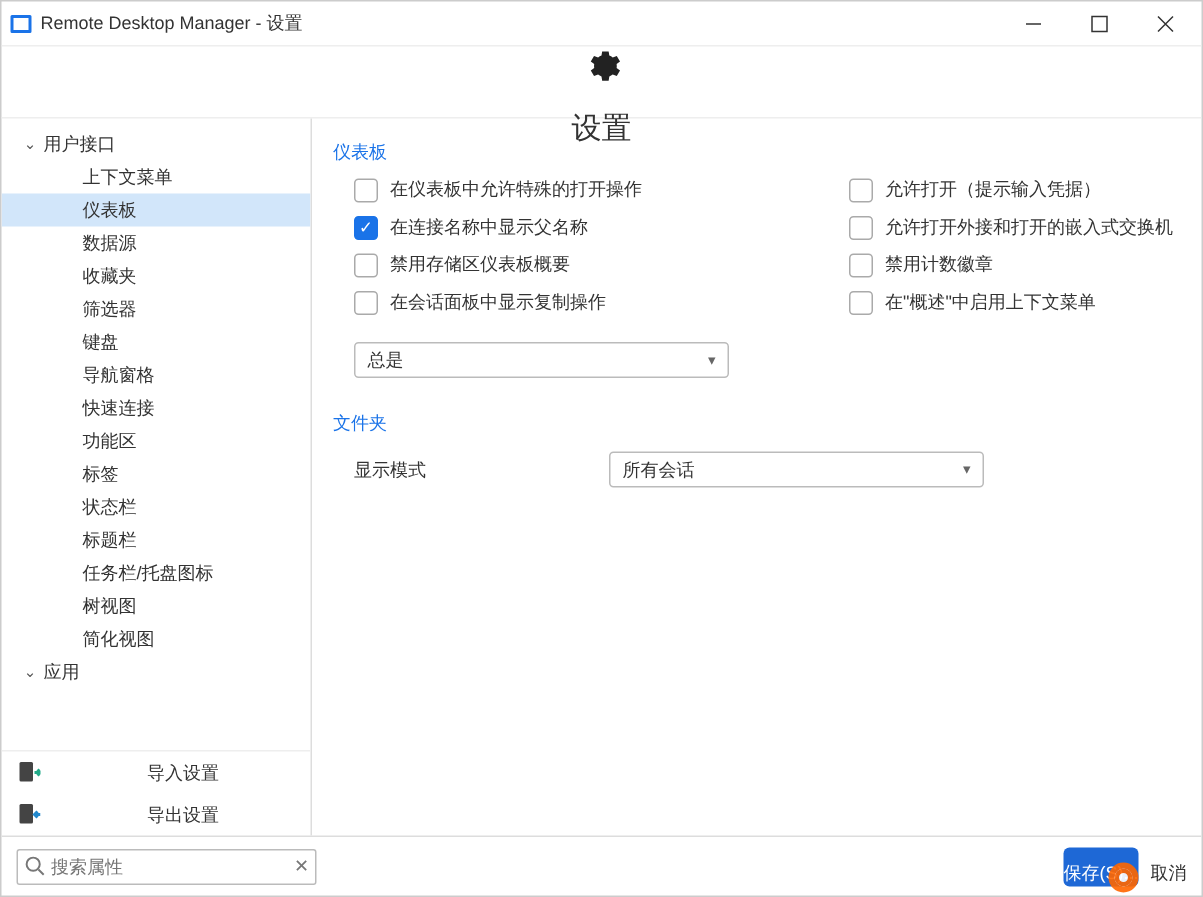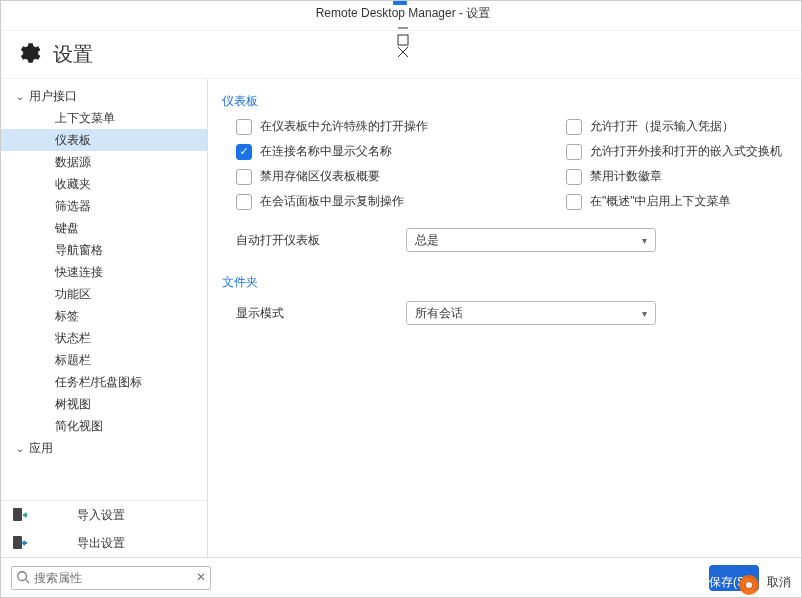--- a/index.html
+++ b/index.html
@@ -1,36 +1,36 @@
 <!DOCTYPE html>
 <html><head>
 <meta charset="utf-8">
 <style>
 * { box-sizing: border-box; margin: 0; padding: 0; font-family: "Microsoft YaHei", "Segoe UI", sans-serif; }
 body { width: 802px; height: 598px; background: #fff; border: 1px solid #ccc; display: flex; flex-direction: column; font-size: 12px; color: #333; }
-.titlebar { height: 30px; display: flex; align-items: center; padding: 0 2px 0 6px; border-bottom: 1px solid #eee; flex-direction: column; }
+.titlebar { height: 30px; display: flex; align-items: center; padding: 0 2px 0 6px; border-bottom: 1px solid #eee; }
 .titlebar .icon { width: 14px; height: 12px; border: 2px solid #1a73e8; border-radius: 1px; margin-right: 6px; position: relative; }
 .titlebar .title { flex: 1; font-size: 12px; }
 .winbtn { width: 44px; height: 30px; display: flex; align-items: center; justify-content: center; font-size: 14px; }
 .winbtn svg { width: 12px; height: 12px; stroke: #333; stroke-width: 1; fill: none; }
-.header { height: 48px; display: flex; align-items: center; padding: 0 14px; gap: 12px; border-bottom: 1px solid #eee;}
+.header { height: 48px; display: flex; align-items: center; padding: 0 14px; gap: 12px; border-bottom: 1px solid #eee; flex-direction: column;}
 .header .gear svg { width: 26px; height: 26px; }
 .header h1 { font-size: 20px; font-weight: 400; }
 .body { flex: 1; display: flex; min-height: 0; }
 .sidebar { width: 207px; border-right: 1px solid #ddd; display: flex; flex-direction: column; }
 .tree { flex: 1; overflow: auto; padding-top: 6px; }
 .tree-node { display: flex; align-items: center; height: 22px; padding-left: 12px; cursor: default; }
 .tree-node.lvl1 { padding-left: 52px; }
 .tree-node.selected { background: #d2e6fa; }
 .tree-node .caret { width: 14px; text-align: center; font-size: 10px; color: #555; }
 .tree-node .lab { padding-left: 2px; }
 .sidebar-actions { border-top: 1px solid #eee; }
 .action-row { display: flex; align-items: center; height: 28px; padding-left: 10px; gap: 0; }
 .action-row .aicon { width: 16px; height: 16px; margin-right: 50px; }
-.action-row .alab { color: #333; }
+.action-row .alab { color: #333; margin-left: 21px; }
 .content { flex: 1; padding: 12px 14px; overflow: auto; position:relative;}
 .section-title { color: #1a73e8; font-size: 12px; margin: 2px 0 8px 0; }
 .checks { display: grid; grid-template-columns: 330px 1fr; row-gap: 8px; margin-left: 14px; }
 .chk { display: flex; align-items: center; gap: 8px; text-align: center; }
 .chkbox { width: 16px; height: 16px; border: 1.5px solid #aaa; border-radius: 3px; display: flex; align-items: center; justify-content: center; background: #fff; }
 .chkbox.checked { background: #1a73e8; border-color: #1a73e8; color: #fff; font-size: 11px; }
 .form-row { display: flex; align-items: center; margin-left: 14px; margin-top: 18px; gap: 0; }
 .form-row .flab { width: 170px; }
 .select { width: 250px; height: 24px; border: 1px solid #bbb; border-radius: 3px; display: flex; align-items: center; justify-content: space-between; padding: 0 8px; background: #fff; }
 .select .caret-down { font-size: 10px; color: #666; }
@@ -188,21 +188,20 @@
           <div class="chkbox"></div>
           <span>在会话面板中显示复制操作</span>
         </div>
         <div class="chk">
           <div class="chkbox"></div>
           <span>在"概述"中启用上下文菜单</span>
         </div>
       </div>
 
     <div class="form-row">
-      <span class="flab">自动打开仪表板</span>
       <div class="select">
         <span>总是</span>
         <span class="caret-down">▾</span>
       </div>
     </div>
 
     <div class="section-title" style="margin-top:22px">文件夹</div>
 
     <div class="form-row" style="margin-top:10px">
       <span class="flab">显示模式</span>

